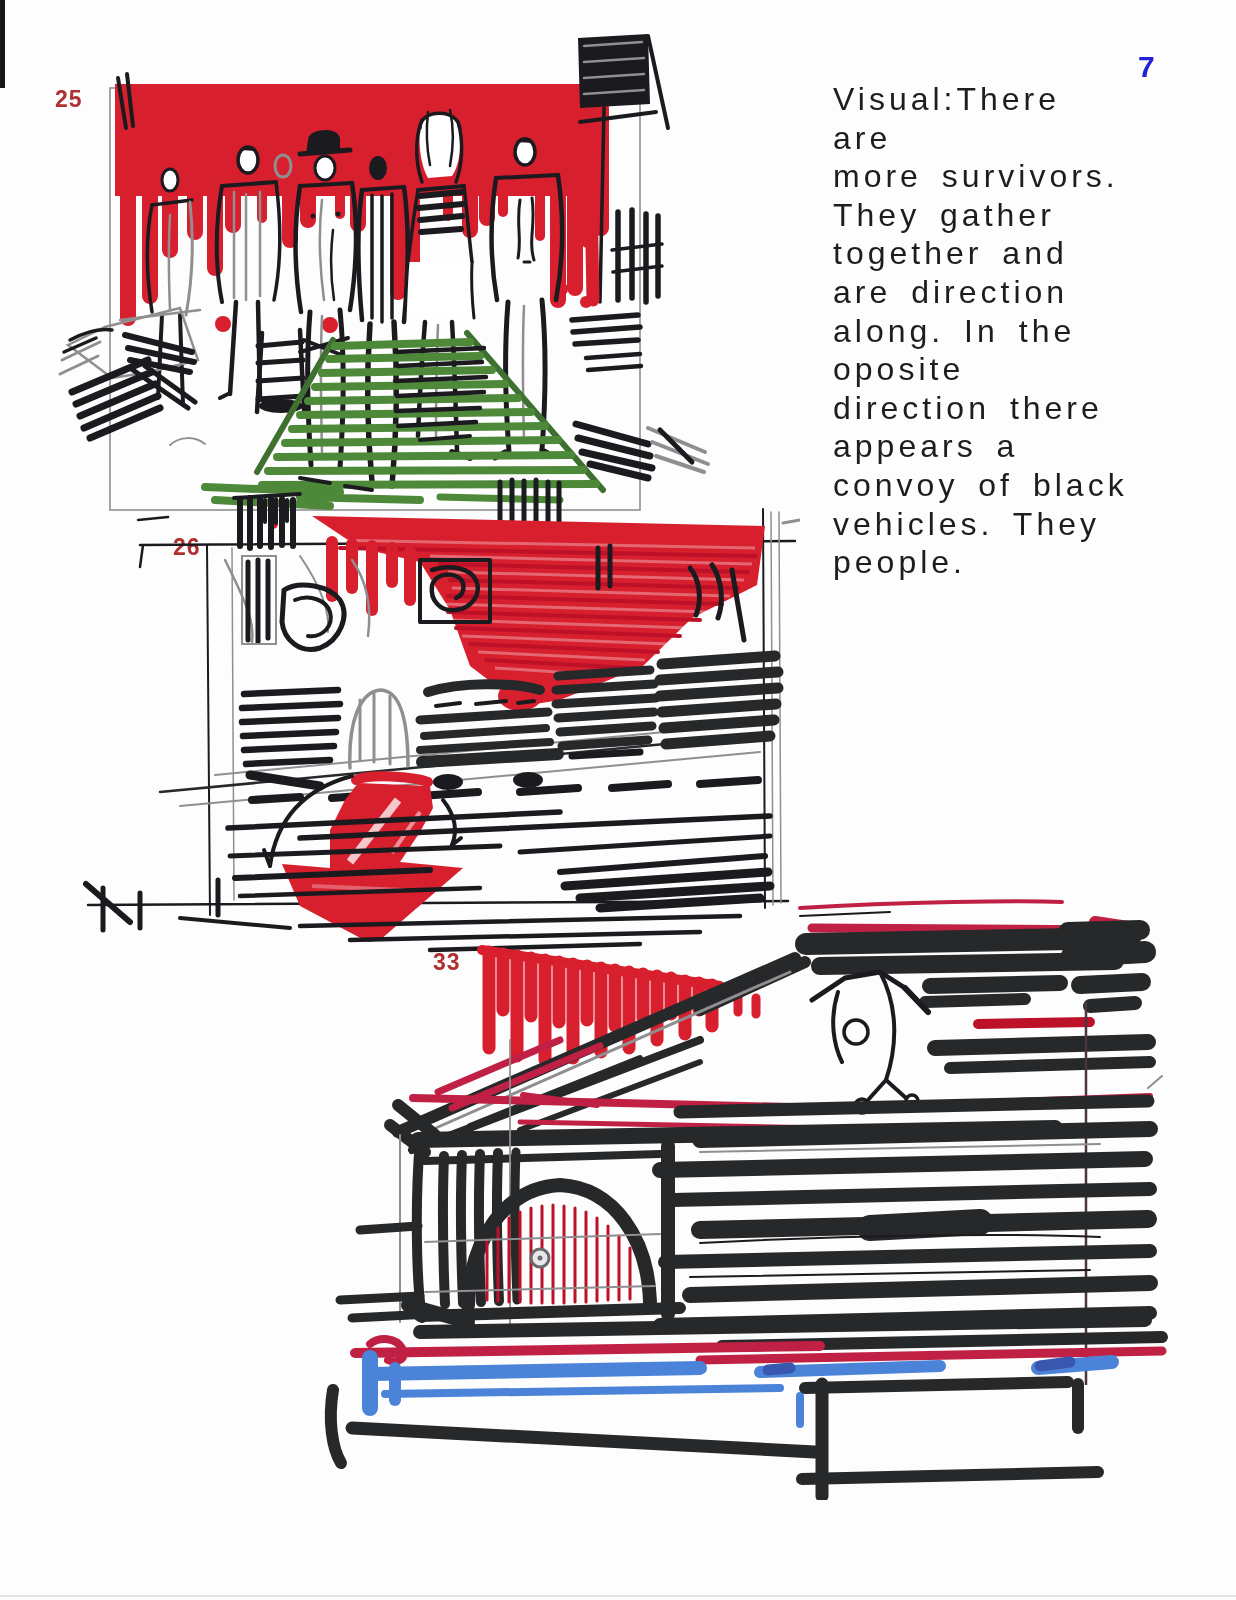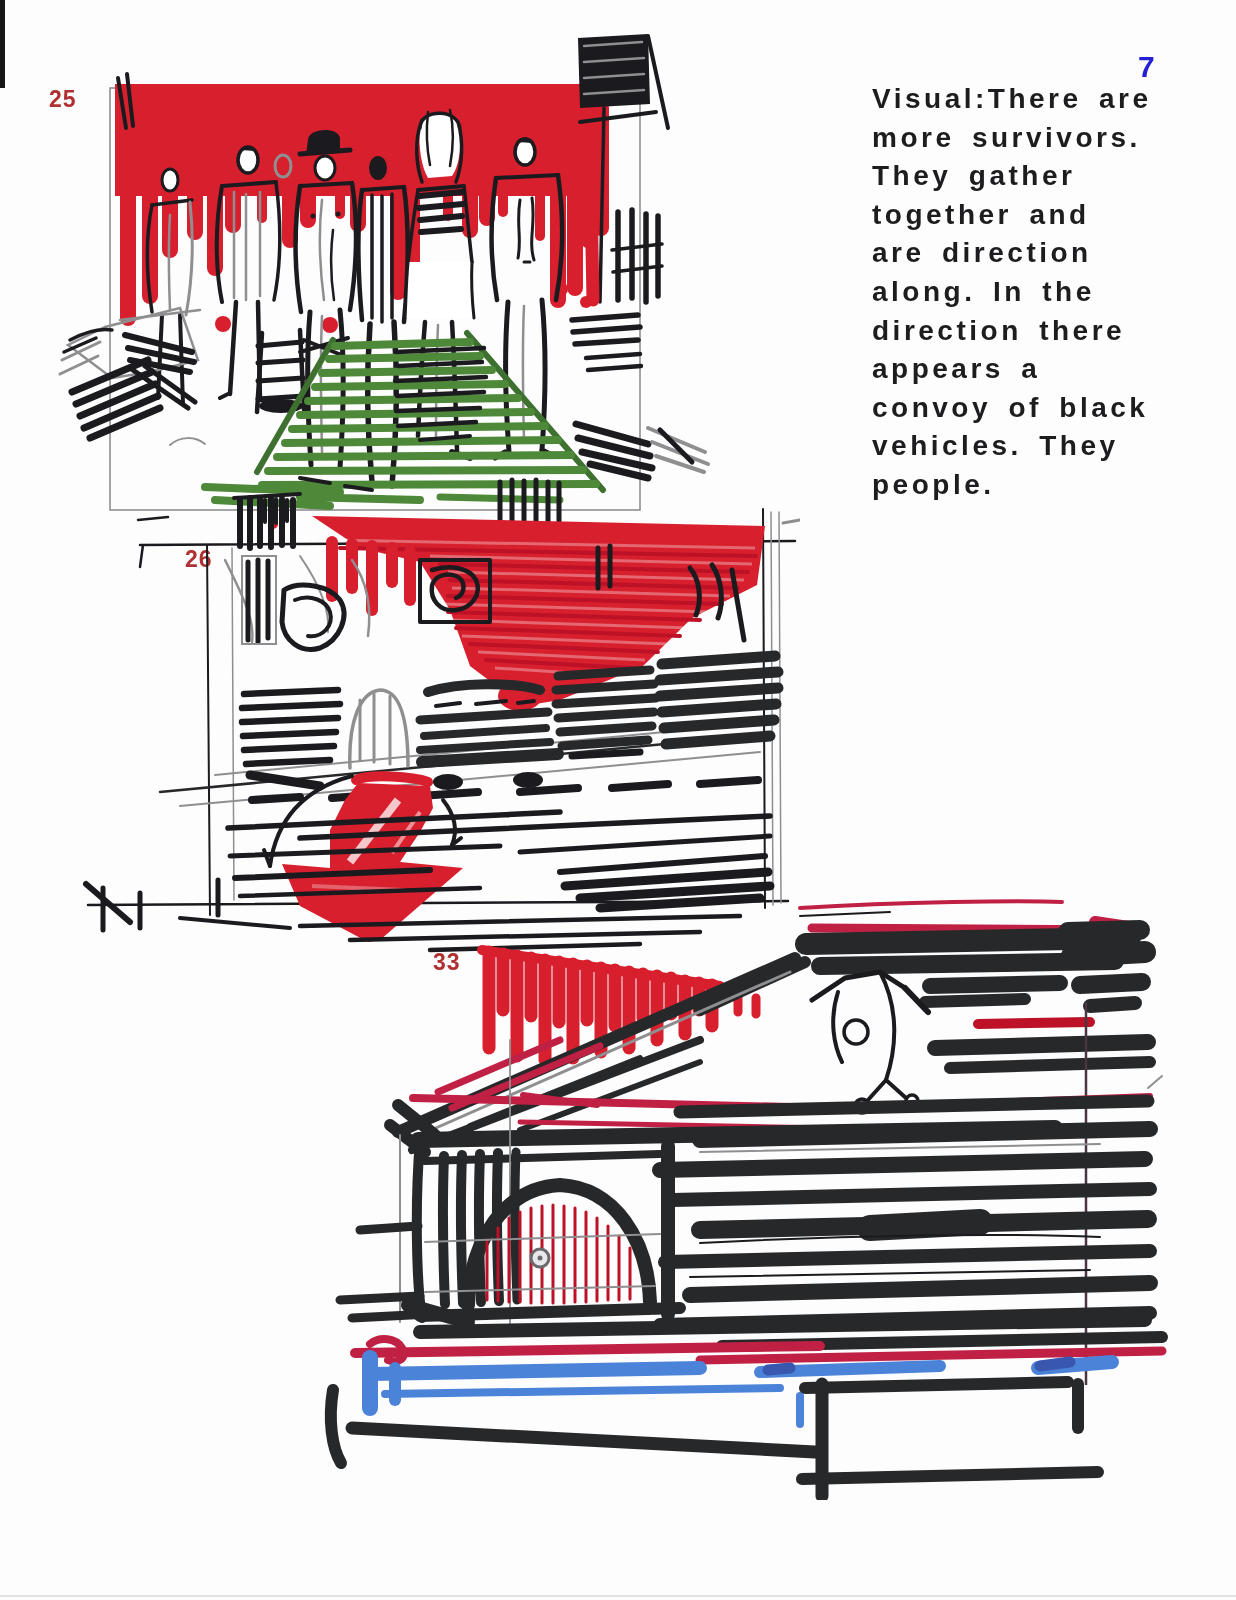--- a/index.html
+++ b/index.html
@@ -17,30 +17,30 @@
     font-family:"Liberation Sans", sans-serif;
   }
   .sketch{position:absolute; pointer-events:none;}
   .edge-tick{position:absolute; left:0; top:0; width:5px; height:88px; background:#161616;}
   .scan-line{position:absolute; left:0; top:1595px; width:1236px; height:2px; background:#e3e3e3;}
   .page-number{
     position:absolute; left:1138px; top:50px; width:40px;
     color:var(--page-number-blue); font-size:30px; font-weight:bold; letter-spacing:1px;
   }
   .caption{
-    position:absolute; left:872px; top:80px; width:300px;
-    color:#1d1d1f; font-size:28px; font-weight:bold;
+    position:absolute; left:833px; top:80px; width:300px;
+    color:#1d1d1f; font-size:32px; font-weight:normal;
     line-height:38.6px; letter-spacing:0.125em; word-spacing:0.22em;
   }
   .panel-label{
     position:absolute; color:var(--label-red);
     font-size:23px; font-weight:bold; letter-spacing:1px;
   }
-  #label-25{left:49px; top:86px;}
-  #label-26{left:173px; top:546px;margin-left:12px;}
+  #label-25{left:55px; top:86px;}
+  #label-26{left:173px; top:534px;}
   #label-27{left:433px; top:949px;}
   
   .ink{stroke:var(--ink-black); fill:none; stroke-linecap:round; stroke-linejoin:round;}
   .mk {stroke:var(--marker-black); fill:none; stroke-linecap:round; stroke-linejoin:round;}
   .gy {stroke:var(--pencil-gray); fill:none; stroke-linecap:round;}
   .rd {stroke:var(--marker-red); fill:none; stroke-linecap:round;}
   .rdd{stroke:var(--marker-red-dark); fill:none; stroke-linecap:round;}
   .cr {stroke:var(--crimson); fill:none; stroke-linecap:round;}
   .gn {stroke:var(--marker-green); fill:none; stroke-linecap:round;}
   .gnd{stroke:var(--marker-green-dark); fill:none; stroke-linecap:round;}
@@ -60,20 +60,21 @@
 
   <div class="page-number">7</div>
 
   <div class="caption">
     <div>Visual:There are</div>
     <div>more survivors.</div>
     <div>They gather</div>
     <div>together and</div>
     <div>are direction</div>
     <div>along. In the</div>
+    <div>oposite</div>
     <div>direction there</div>
     <div>appears a</div>
     <div>convoy of black</div>
     <div>vehicles. They</div>
     <div>people.</div>
   </div>
 
   <div class="panel-label" id="label-25">25</div>
   <div class="panel-label" id="label-26">26</div>
   <div class="panel-label" id="label-27">33</div>

